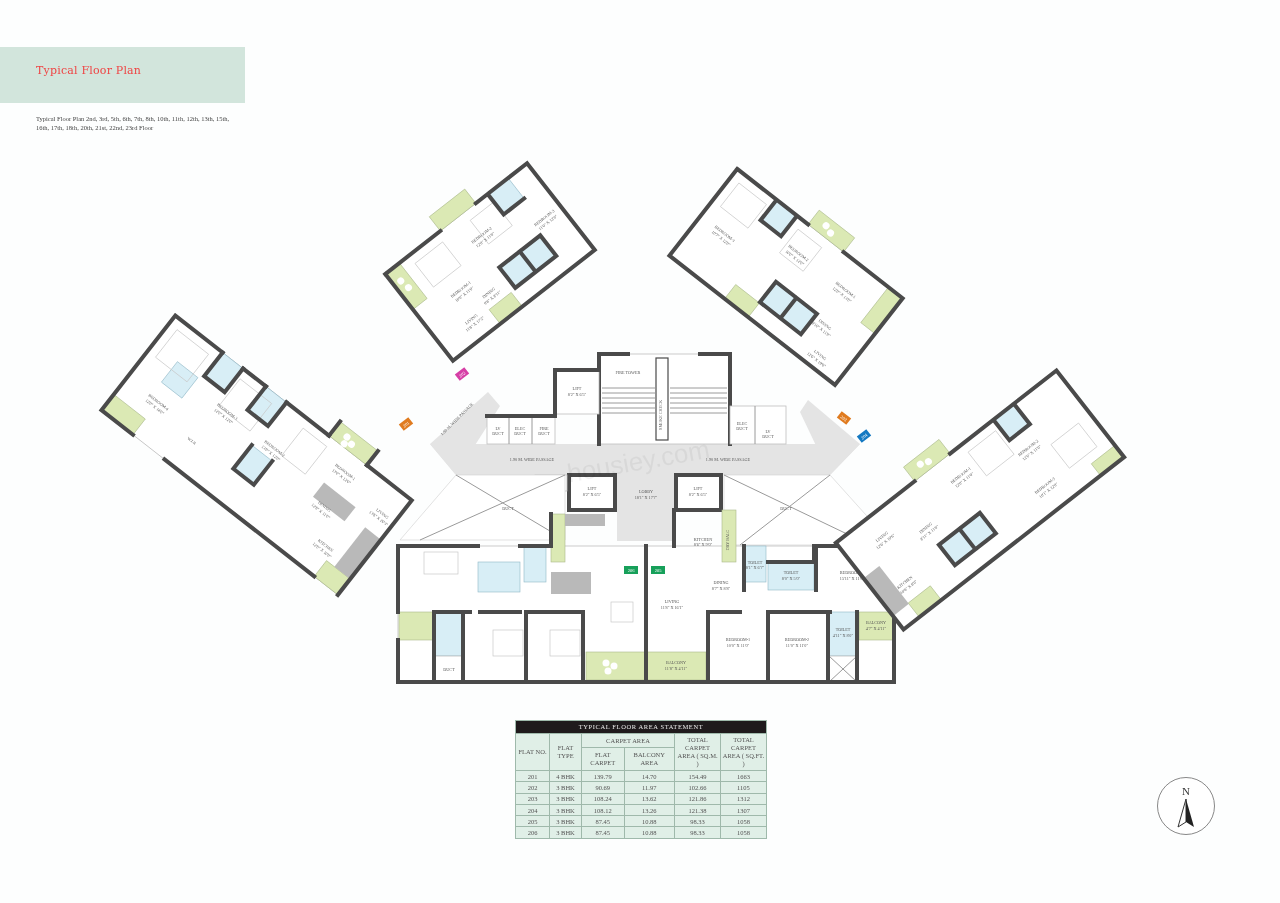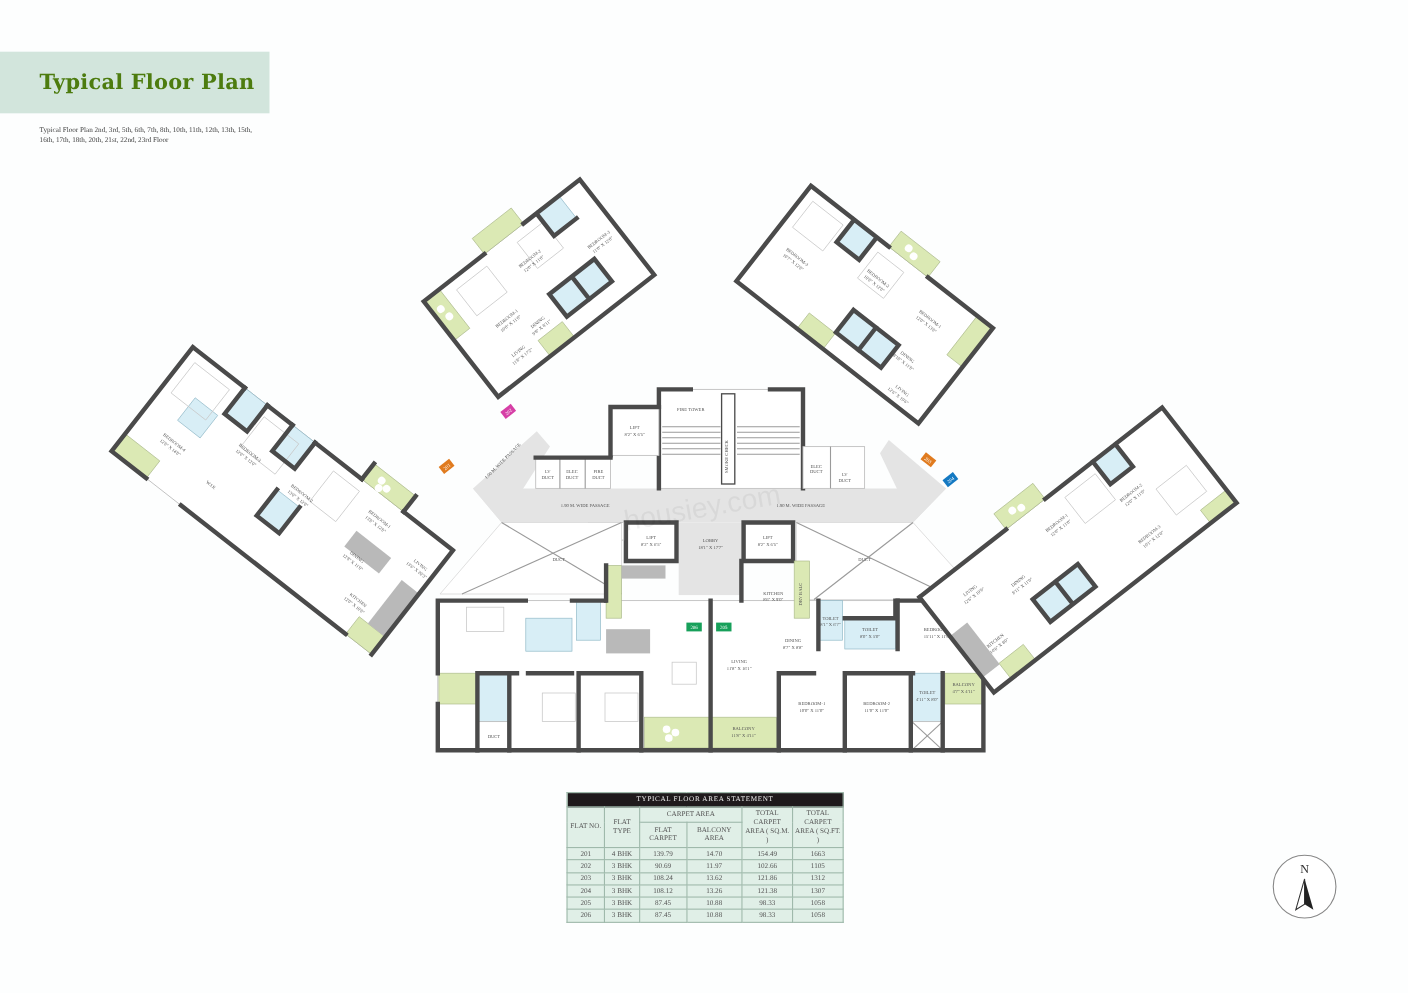--- a/index.html
+++ b/index.html
@@ -1,20 +1,20 @@
 <!DOCTYPE html>
 <html><head>
 <meta charset="utf-8">
 <style>
   * { box-sizing: border-box; margin: 0; padding: 0; }
   html, body { width: 1280px; height: 903px; background: #fdfefe; overflow: hidden; }
   body { position: relative; font-family: "Liberation Serif", serif; color: #222; }
 
   .title-band { position: absolute; left: 0; top: 47px; width: 245px; height: 56px; background: #d2e5dc; }
-  .title-text { position: absolute; left: 36px; top: 64px; font-family: "DejaVu Serif", serif; font-weight: bold; font-size: 19px; color: #4d7c0f; letter-spacing: 0.2px; }
+  .title-text { position: absolute; left: 36px; top: 64px; font-family: "DejaVu Serif", serif; font-weight: normal; font-size: 11px; color: #ef4444; letter-spacing: 0.2px; }
   .subtitle { position: absolute; left: 36px; top: 114px; width: 200px; font-size: 6.5px; line-height: 9px; color: #444; }
 
   .plan { position: absolute; left: 0; top: 0; width: 1280px; height: 720px; }
 
   .table-wrap { position: absolute; left: 515px; top: 720px; width: 252px; }
   table { width: 100%; border-collapse: collapse; font-size: 6.5px; color: #555; background: #e0efe7; }
   thead th.hdr { background: #1f1a1c; color: #eee; font-weight: normal; letter-spacing: 0.6px; height: 13px; font-size: 6.5px; }
   th, td { border: 0.8px solid #9fb9ab; text-align: center; font-weight: normal; }
   th { padding: 2px 1px; line-height: 8px; }
   td { height: 11.3px; }

